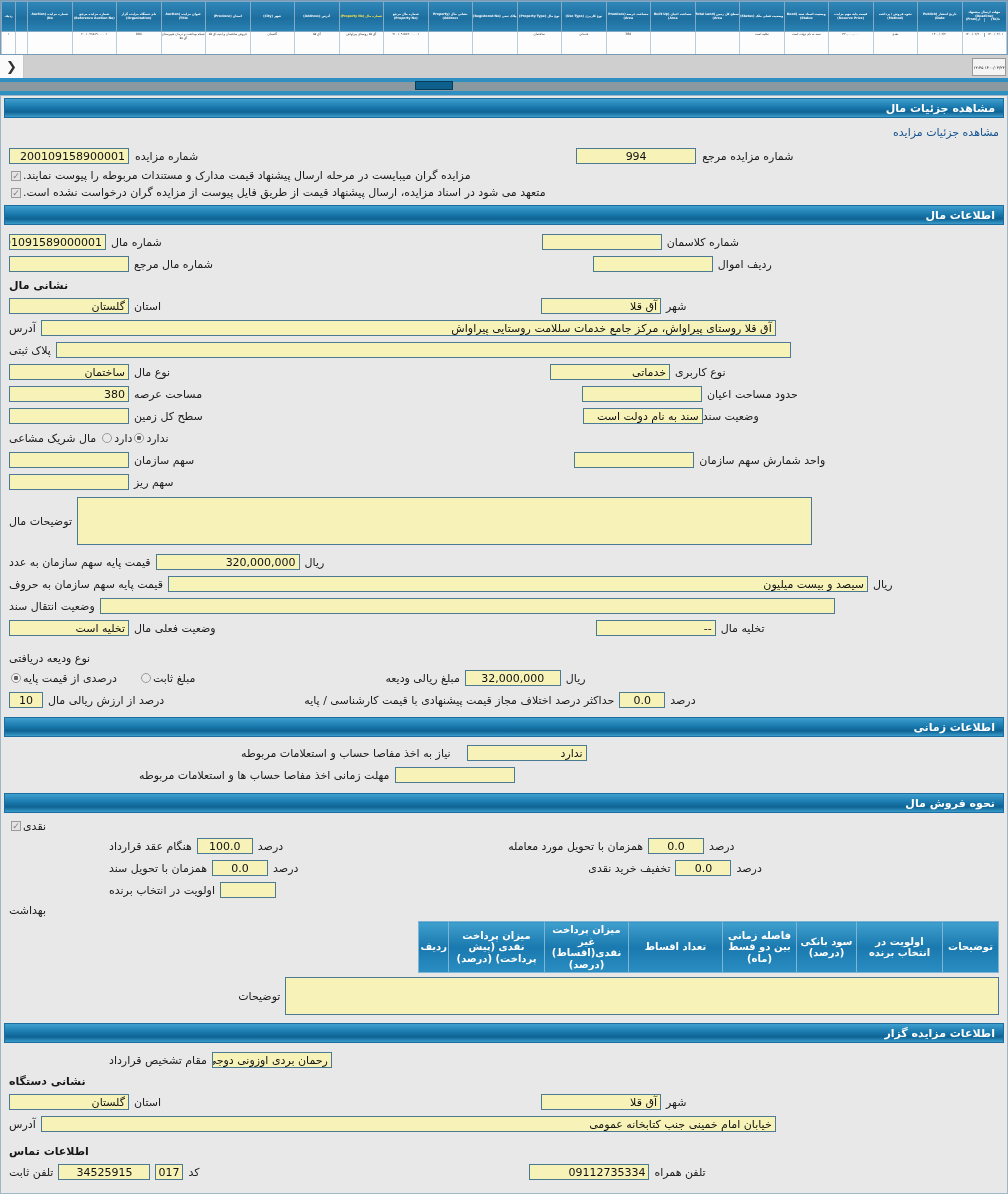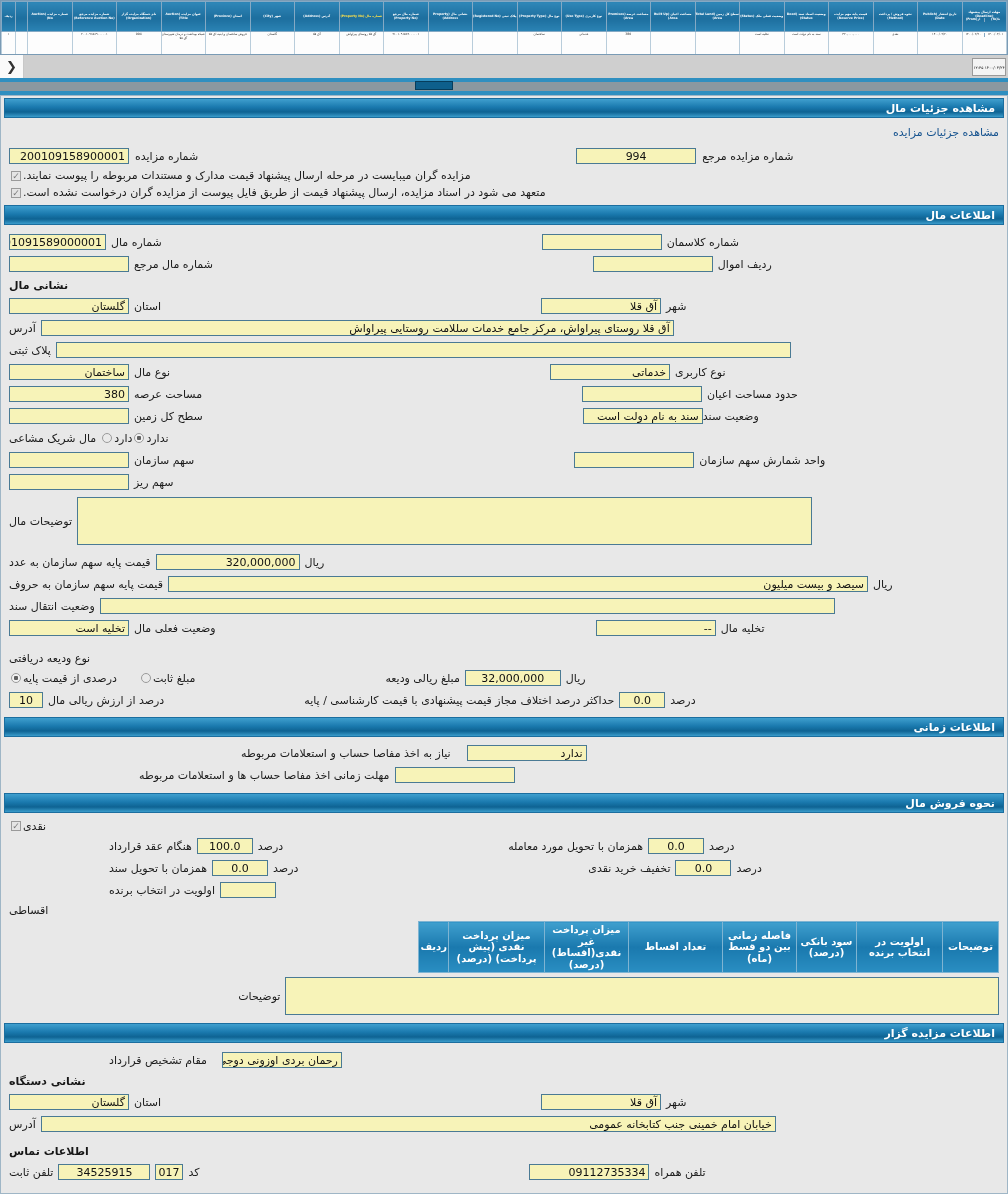--- a/index.html
+++ b/index.html
@@ -280,21 +280,21 @@
         <div style="flex:1"></div>
         <span class="lbl" style="margin-left:5px;">شهر</span>
         <div class="fld" style="width:120px;">آق قلا</div>
         <div style="width:380px"></div>
         <span class="lbl" style="margin-left:5px;">استان</span>
         <div class="fld" style="width:120px;">گلستان</div>
       </div>
 
       <div class="frow">
         <div style="flex:1"></div>
-        <div class="fld" style="width:633px;padding-left:28px;">آق قلا روستای پیراواش، مرکز جامع خدمات سللامت روستایی پیراواش</div>
+        <div class="fld" style="width:735px;padding-left:28px;">آق قلا روستای پیراواش، مرکز جامع خدمات سللامت روستایی پیراواش</div>
         <span class="lbl" style="margin-right:5px;">آدرس</span>
       </div>
 
       <div class="frow">
         <div style="flex:1"></div>
         <div class="fld" style="width:735px;"></div>
         <span class="lbl" style="margin-right:5px;">پلاک ثبتی</span>
       </div>
 
       <div class="frow">
@@ -466,21 +466,21 @@
       </div>
 
       <div class="frow">
         <div style="flex:1"></div>
         <div class="fld" style="width:56px;"></div>
         <span class="lbl" style="margin-right:5px;">اولویت در انتخاب برنده</span>
         <div style="width:100px"></div>
       </div>
 
       <div class="frow" style="justify-content:flex-end; height:18px;">
-        <span class="lbl">اقساطی</span>
+        <span class="lbl">بهداشت</span>
       </div>
 
       <div style="display:flex; justify-content:flex-start; margin-top:2px;">
         <table class="instab">
           <thead>
             <tr>
               <th style="width:56px">توضیحات</th>
               <th style="width:86px">اولویت در انتخاب برنده</th>
               <th style="width:60px">سود بانکی (درصد)</th>
               <th style="width:74px">فاصله زمانی بین دو قسط (ماه)</th>
@@ -502,21 +502,21 @@
       </div>
       <div style="height:4px"></div>
     </div>
 
     <div class="secbar">اطلاعات مزایده گزار</div>
 
     <div class="rowsec">
       <div class="frow" style="margin-top:4px;">
         <div style="flex:1"></div>
         <div class="fld" style="width:120px;">رحمان بردی اوزونی دوجی</div>
-        <span class="lbl" style="margin-right:15px;">مقام تشخیص قرارداد</span>
+        <span class="lbl" style="margin-right:5px;">مقام تشخیص قرارداد</span>
         <div style="width:100px"></div>
       </div>
 
       <div class="frow" style="justify-content:flex-end; height:20px;">
         <span class="subhead">نشانی دستگاه</span>
       </div>
 
       <div class="frow">
         <div style="flex:1"></div>
         <span class="lbl" style="margin-left:5px;">شهر</span>

